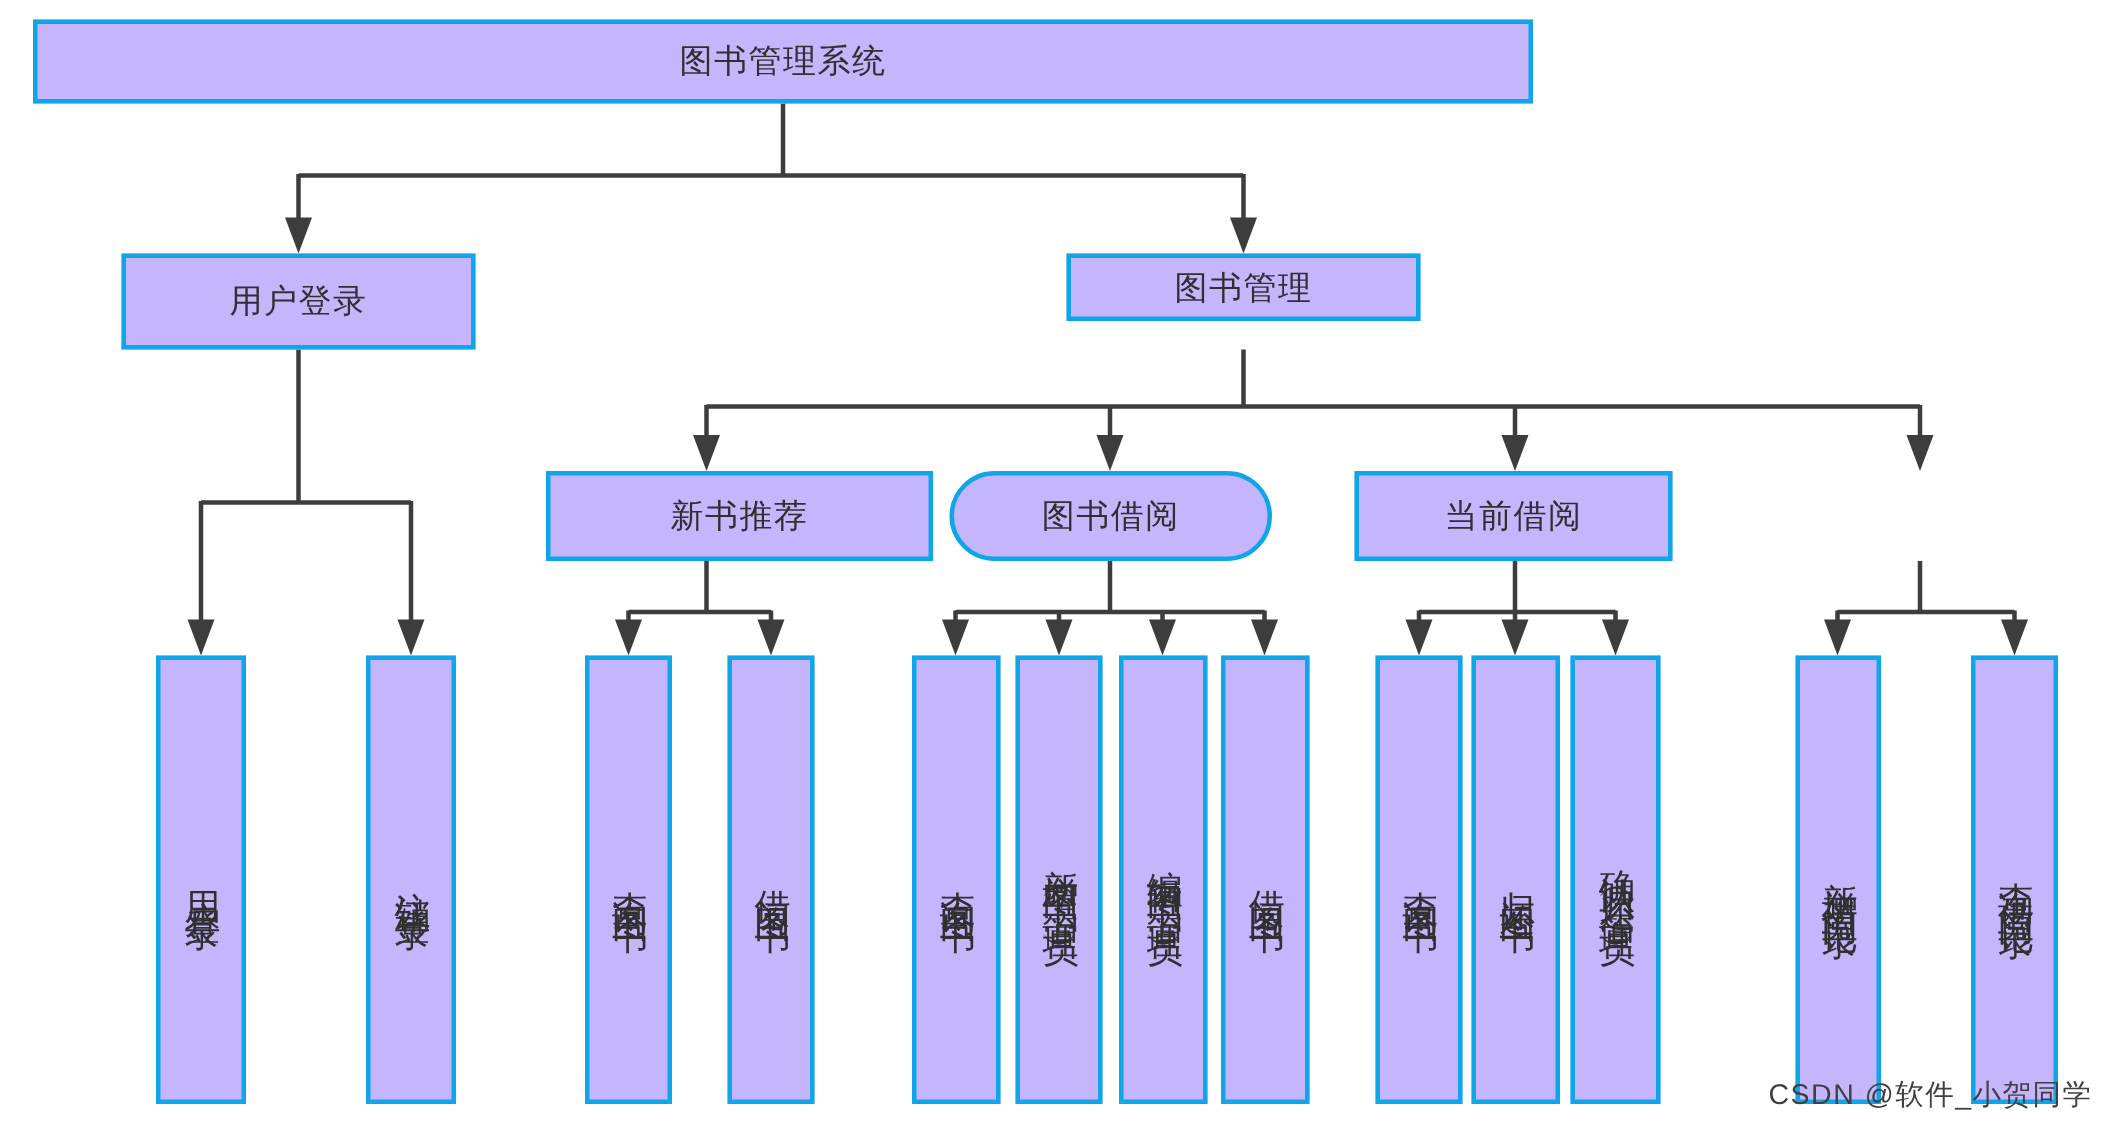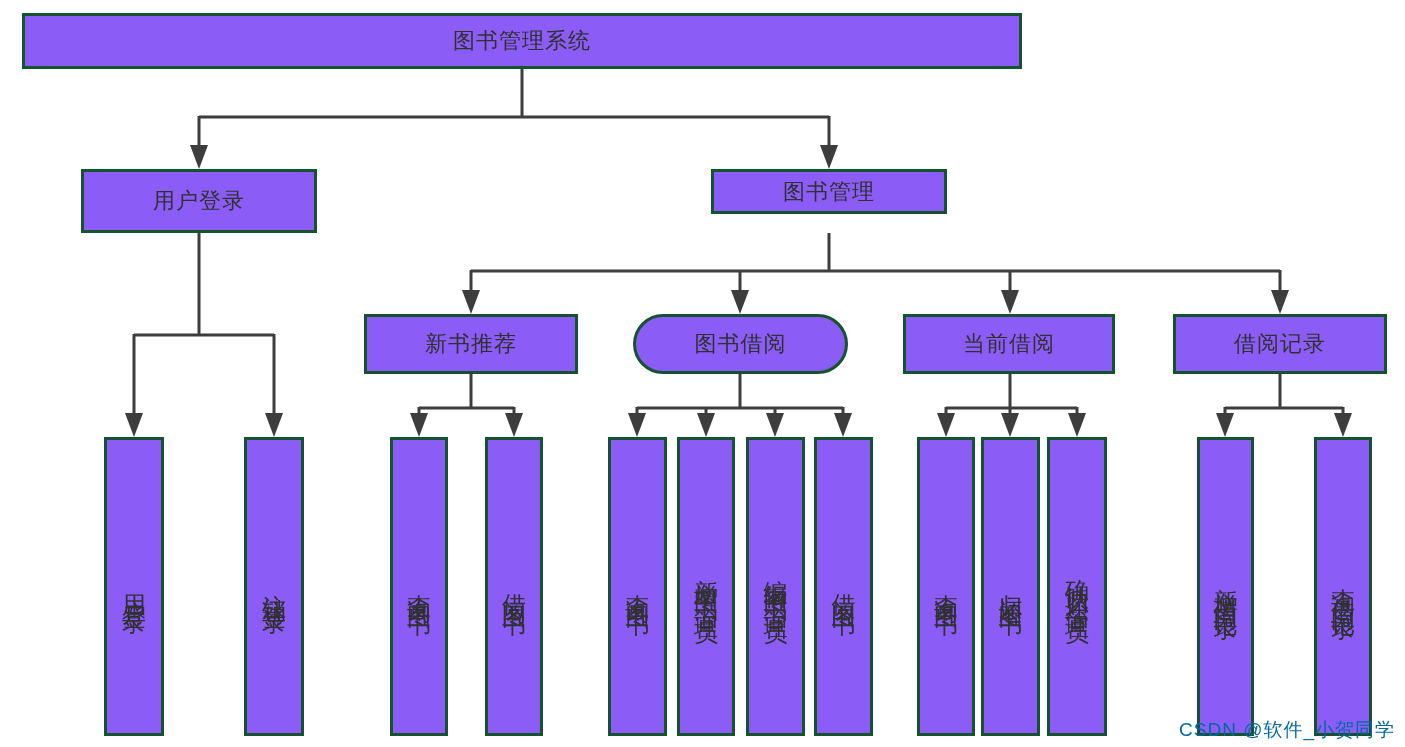--- a/index.html
+++ b/index.html
@@ -17,22 +17,22 @@
   }
   #wires {
     position: absolute;
     left: 0; top: 0;
     width: 1405px;
     height: 747px;
   }
   .node {
     position: absolute;
     box-sizing: border-box;
-    border: 3px solid #14532d;
-    background: #8b5cf6;
+    border: 3px solid #0ea5e9;
+    background: #c4b5fd;
     color: #303030;
     display: flex;
     align-items: center;
     justify-content: center;
     text-align: center;
     z-index: 2;
   }
   .hnode {
     font-size: 22px;
     letter-spacing: 1px;
@@ -43,21 +43,21 @@
     height: 299px;
     writing-mode: vertical-lr;
     font-size: 24px;
     letter-spacing: 6px;
     line-height: 1;
   }
   
   .b-root { left: 22px;  top: 13px;  width: 1000px; height: 56px; }
   .b-l2a  { left: 81px;  top: 169px; width: 236px;  height: 64px; }
   .b-l2b  { left: 711px; top: 169px; width: 236px;  height: 45px; }
-  .b-l3a  { left: 364px; top: 314px; width: 214px;  height: 60px; }
+  .b-l3a  { left: 364px; top: 314px; width: 258px;  height: 60px; }
   .b-l3b  { left: 633px; top: 314px; width: 215px;  height: 60px; border-radius: 30px; }
   .b-l3c  { left: 903px; top: 314px; width: 212px;  height: 60px; }
   .b-l3d  { left: 1173px;top: 314px; width: 214px;  height: 60px; }
   .b-g1a  { left: 104px; width: 60px; }
   .b-g1b  { left: 244px; width: 60px; }
   .b-g2a  { left: 390px; width: 58px; }
   .b-g2b  { left: 485px; width: 58px; }
   .b-g3a  { left: 608px; width: 59px; }
   .b-g3b  { left: 677px; width: 58px; }
   .b-g3c  { left: 746px; width: 59px; }
@@ -65,21 +65,21 @@
   .b-g4a  { left: 917px; width: 58px; }
   .b-g4b  { left: 981px; width: 59px; }
   .b-g4c  { left: 1047px;width: 60px; }
   .b-g5a  { left: 1197px;width: 57px; }
   .b-g5b  { left: 1314px;width: 58px; }
   #watermark {
     position: absolute;
     right: 10px;
     bottom: 4px;
     font-size: 19px;
-    color: #0369a1;
+    color: #404040;
     letter-spacing: 1px;
     z-index: 3;
     white-space: nowrap;
   }
 </style>
 </head>
 <body>
 
 <div id="canvas">
 
@@ -157,21 +157,20 @@
   </svg>
 
   <div class="node hnode b-root">图书管理系统</div>
 
   <div class="node hnode b-l2a">用户登录</div>
   <div class="node hnode b-l2b">图书管理</div>
 
   <div class="node hnode b-l3a">新书推荐</div>
   <div class="node hnode b-l3b">图书借阅</div>
   <div class="node hnode b-l3c">当前借阅</div>
-  <div class="node hnode b-l3d">借阅记录</div>
 
   <div class="node leaf b-g1a">用户登录</div>
   <div class="node leaf b-g1b">注销登录</div>
 
   <div class="node leaf b-g2a">查询图书</div>
   <div class="node leaf b-g2b">借阅图书</div>
 
   <div class="node leaf b-g3a">查询图书</div>
   <div class="node leaf b-g3b">新增图书（管理员）</div>
   <div class="node leaf b-g3c">编辑图书（管理员）</div>

